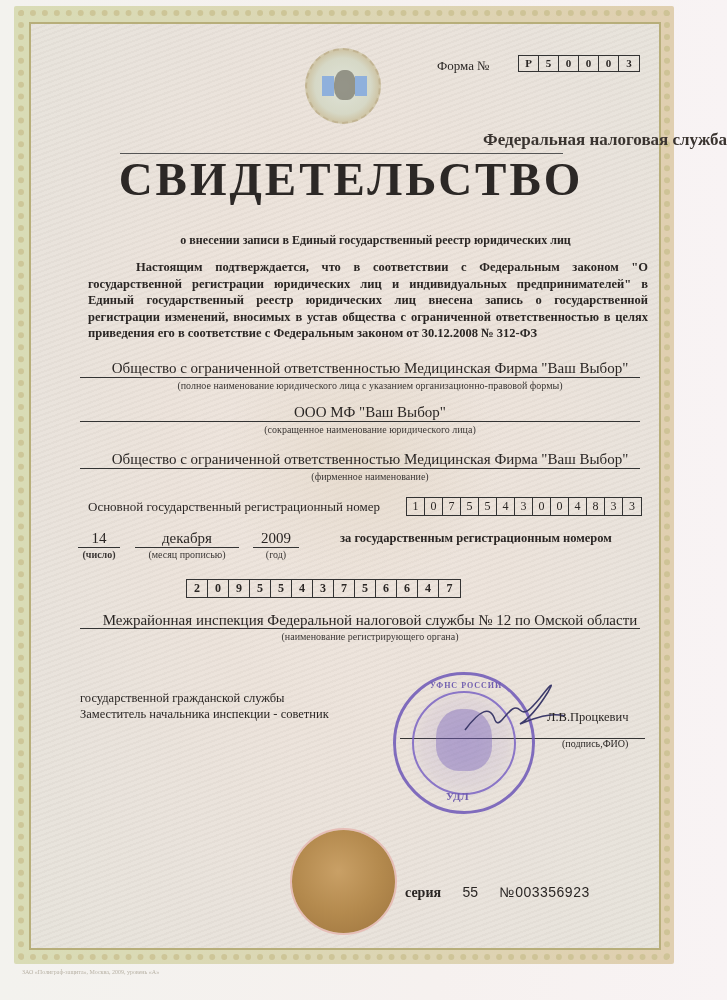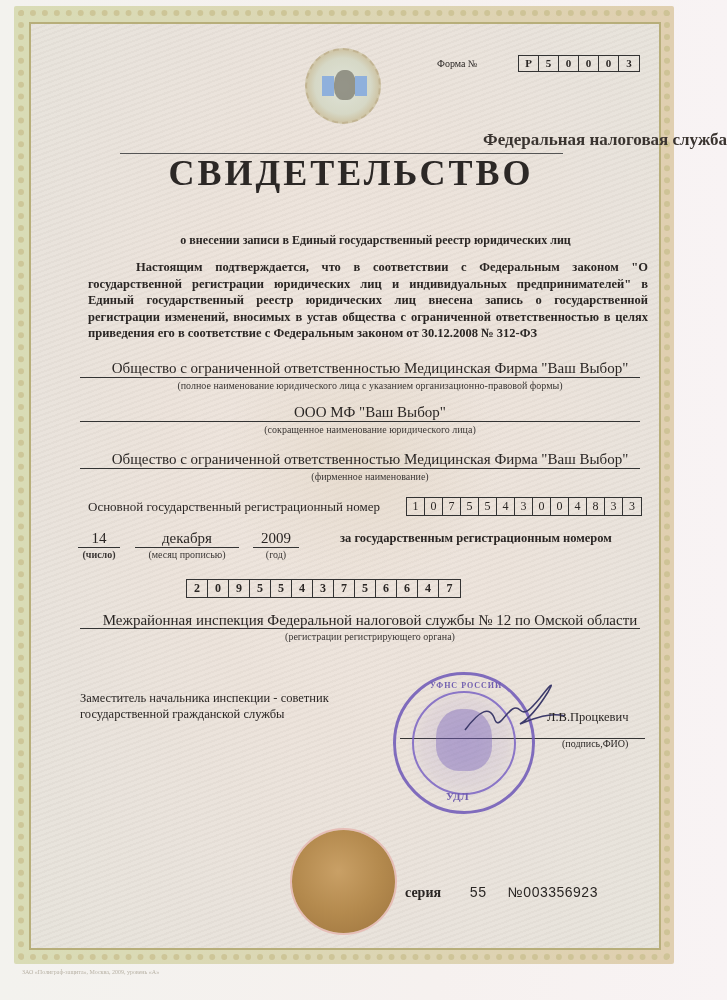--- a/index.html
+++ b/index.html
@@ -39,31 +39,31 @@
     }
     .holo .blue-l, .holo .blue-r {
       position: absolute; top: 26px; width: 12px; height: 20px; background: #8fb0dc;
     }
     .holo .blue-l { left: 15px; } .holo .blue-r { left: 48px; }
     .holo .eagle {
       position: absolute; left: 27px; top: 20px; width: 22px; height: 30px;
       background: #7b7a6d; border-radius: 45% 45% 40% 40%; opacity: .75;
     }
 
-    .form-no { position: absolute; left: 437px; top: 58px; font-size: 10px; }
+    .form-no { position: absolute; left: 437px; top: 58px; font-size: 13px; }
     .form-boxes { position: absolute; left: 518px; top: 55px; display: flex; border: 1.5px solid #333; }
     .form-boxes span {
       width: 20px; height: 15px; font-size: 11px; font-weight: bold; text-align: center; line-height: 15px;
       border-right: 1px solid #333;
     }
     .form-boxes span:last-child { border-right: none; }
 
     .agency { position: absolute; left: 0; width: 727px; top: 130px; text-align: right; font-size: 17px; font-weight: bold; color: #3a3430; }
     .agency-line { position: absolute; left: 120px; top: 153px; width: 443px; height: 1px; background: #555; }
-    .title { position: absolute; left: 0; width: 690px; top: 152px; text-align: center; font-size: 36px; font-weight: bold; letter-spacing: 3px; color: #2c2826; padding-left: 12px; }
+    .title { position: absolute; left: 0; width: 690px; top: 152px; text-align: center; font-size: 47px; font-weight: bold; letter-spacing: 3px; color: #2c2826; padding-left: 12px; }
     .subtitle { position: absolute; left: 0; width: 727px; top: 233px; text-align: center; font-size: 12px; font-weight: bold; padding-left: 24px; }
 
     .para {
       position: absolute; left: 88px; top: 259px; width: 560px; font-size: 12.5px; font-weight: bold;
       line-height: 16.5px; text-align: justify; text-indent: 48px;
     }
 
     .field-line { position: absolute; height: 1px; background: #333; }
     .field-value { position: absolute; font-size: 15px; text-align: center; }
     .field-caption { position: absolute; font-size: 10px; text-align: center; color: #3a3634; }
@@ -102,21 +102,21 @@
 
     .signature { position: absolute; left: 460px; top: 680px; width: 110px; height: 60px; }
 
     .gold-seal {
       position: absolute; left: 292px; top: 830px; width: 103px; height: 103px; border-radius: 50%;
       background: radial-gradient(circle at 45% 40%, #c9a066 0%, #b48a4e 50%, #9d743e 100%);
       box-shadow: 0 0 0 2px #e6bdb6;
     }
     .series { position: absolute; left: 405px; top: 884px; font-size: 14px; }
     .series-label { font-weight: bold; font-family: "Liberation Serif", serif; margin-right: 18px; }
-    .series-num { font-family: Liberation Mono, monospace; margin-right: 18px; margin-left: 7px; }
+    .series-num { font-family: Liberation Sans, sans-serif; margin-right: 18px; }
     .series-no { font-family: "Liberation Sans", sans-serif; letter-spacing: 0.5px; margin-top: 20px; }
 
     .printer { position: absolute; left: 22px; top: 969px; font-size: 6px; color: #b8b2a5; }
   </style>
 </head>
 <body>
 
 <div class="page-bg"></div>
 <div class="frame-outer"></div>
 <div class="frame-scallop"></div>
@@ -200,25 +200,25 @@
   <span>7</span>
   <span>5</span>
   <span>6</span>
   <span>6</span>
   <span>4</span>
   <span>7</span>
 </div>
 
 <div class="field-value" style="left:80px; top:612px; width:580px;">Межрайонная инспекция Федеральной налоговой службы № 12 по Омской области</div>
 <div class="field-line" style="left:80px; top:628px; width:560px;"></div>
-<div class="field-caption" style="left:80px; top:631px; width:580px;">(регистрации регистрирующего органа)</div>
+<div class="field-caption" style="left:80px; top:631px; width:580px;">(наименование регистрирующего органа)</div>
 
 <div class="signer">
+  <div>государственной гражданской службы</div>
   <div>Заместитель начальника инспекции - советник</div>
-  <div>государственной гражданской службы</div>
 </div>
 
 <div class="field-line" style="left:400px; top:738px; width:245px;"></div>
 
 <div class="stamp">
   <div class="stamp-inner"></div>
   <div class="stamp-eagle"></div>
   <div class="stamp-ring-text">УФНС РОССИИ</div>
   <div class="stamp-text">УДЛ</div>
 </div>

